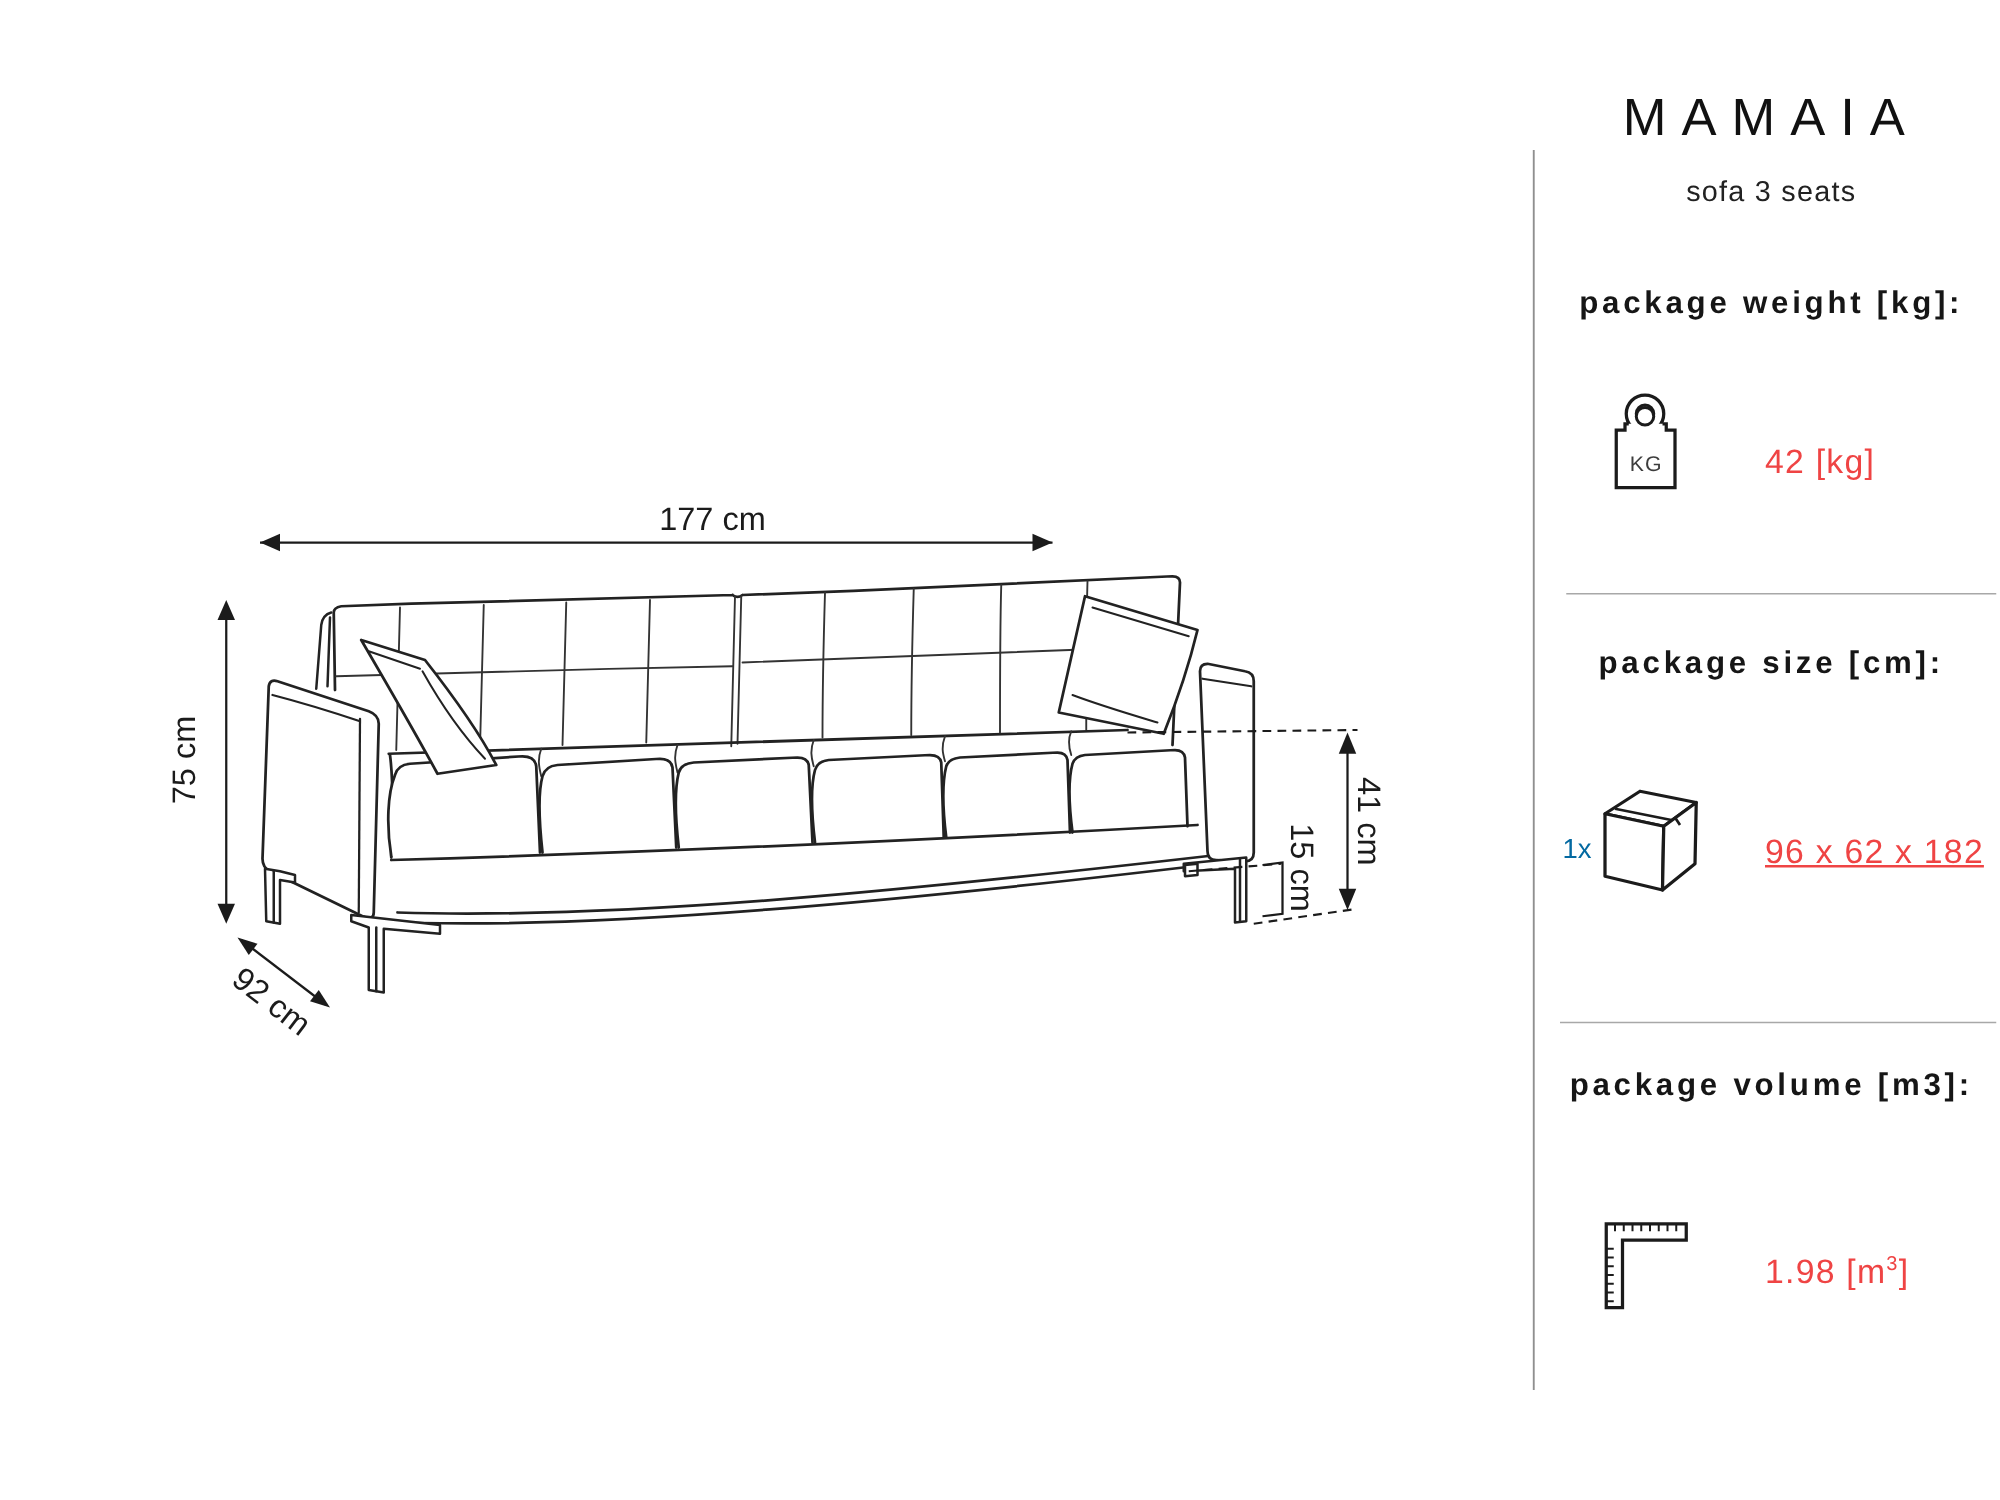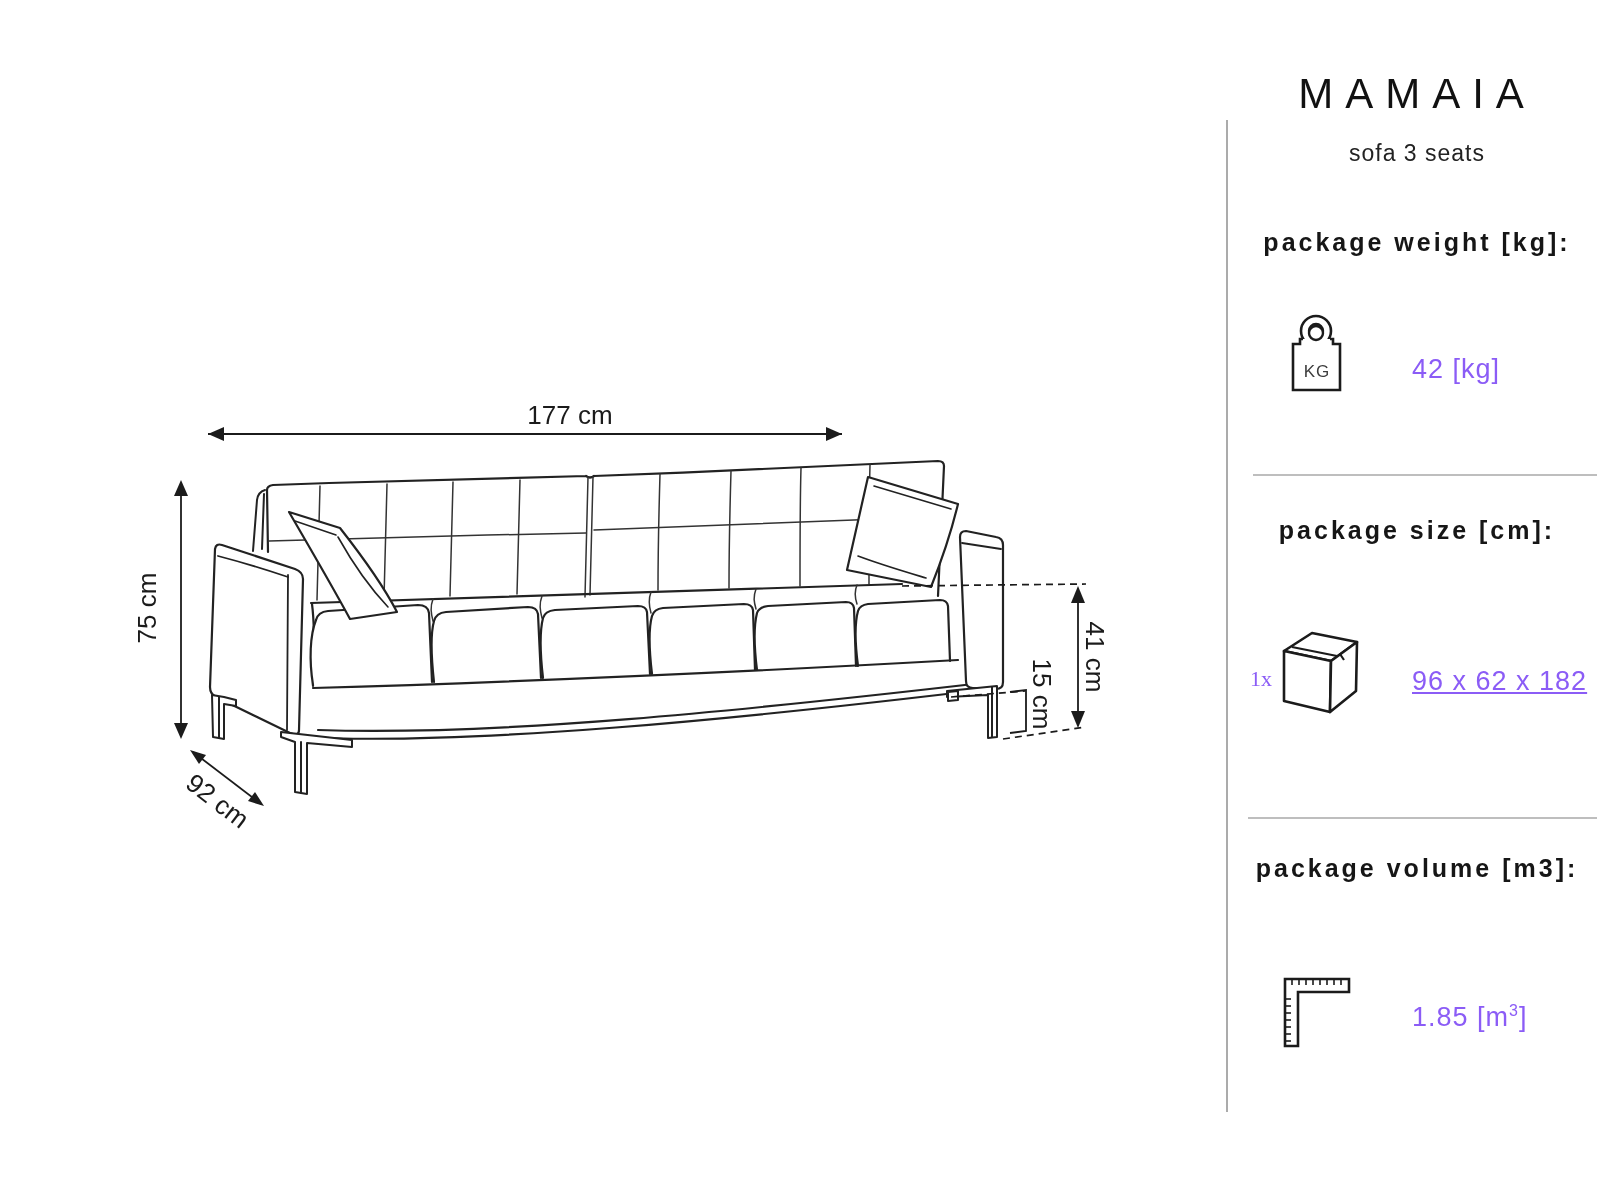--- a/index.html
+++ b/index.html
@@ -8,25 +8,25 @@
   .abs{position:absolute;}
   .title{left:1232px;top:70px;width:370px;text-align:center;
          font-size:42px;font-weight:400;letter-spacing:12px;color:#111;}
   .subtitle{left:1232px;top:140px;width:370px;text-align:center;
             font-size:23px;font-weight:400;letter-spacing:1px;color:#222;}
   .sec-heading{left:1232px;width:370px;text-align:center;
                font-size:25px;font-weight:700;letter-spacing:3px;color:#161616;}
   .h-weight{top:228px;}
   .h-size{top:516px;}
   .h-volume{top:854px;}
-  .value{font-size:27px;font-weight:400;color:#8b5cf6;letter-spacing:1px;}
+  .value{font-size:27px;font-weight:400;color:#ef4444;letter-spacing:1px;}
   .v-weight{left:1412px;top:354px;}
   .v-size{left:1412px;top:666px;text-decoration:underline;}
   .v-volume{left:1412px;top:1002px;}
-  .qty{left:1250px;top:666px;font-size:22px;color:#8b5cf6;font-family:Liberation Serif, serif;}
+  .qty{left:1250px;top:666px;font-size:22px;color:#0369a1;}
   .value sup{font-size:16px;line-height:0;}
   svg text{font-family:"Liberation Sans",sans-serif;}
   .dimtxt{font-size:26px;fill:#1b1b1b;}
 </style>
 </head>
 <body>
 
 <div class="page">
 
   <svg class="abs" style="left:0;top:0;" width="1600" height="1200" viewBox="0 0 1600 1200">
@@ -202,15 +202,15 @@
   <div class="abs subtitle">sofa 3 seats</div>
 
   <div class="abs sec-heading h-weight">package weight [kg]:</div>
   <div class="abs value v-weight">42 [kg]</div>
 
   <div class="abs sec-heading h-size">package size [cm]:</div>
   <div class="abs qty">1x</div>
   <div class="abs value v-size">96 x 62 x 182</div>
 
   <div class="abs sec-heading h-volume">package volume [m3]:</div>
-  <div class="abs value v-volume"><span>1.85 [m</span><sup>3</sup><span>]</span></div>
+  <div class="abs value v-volume"><span>1.98 [m</span><sup>3</sup><span>]</span></div>
 
 </div>
 
 </body></html>

